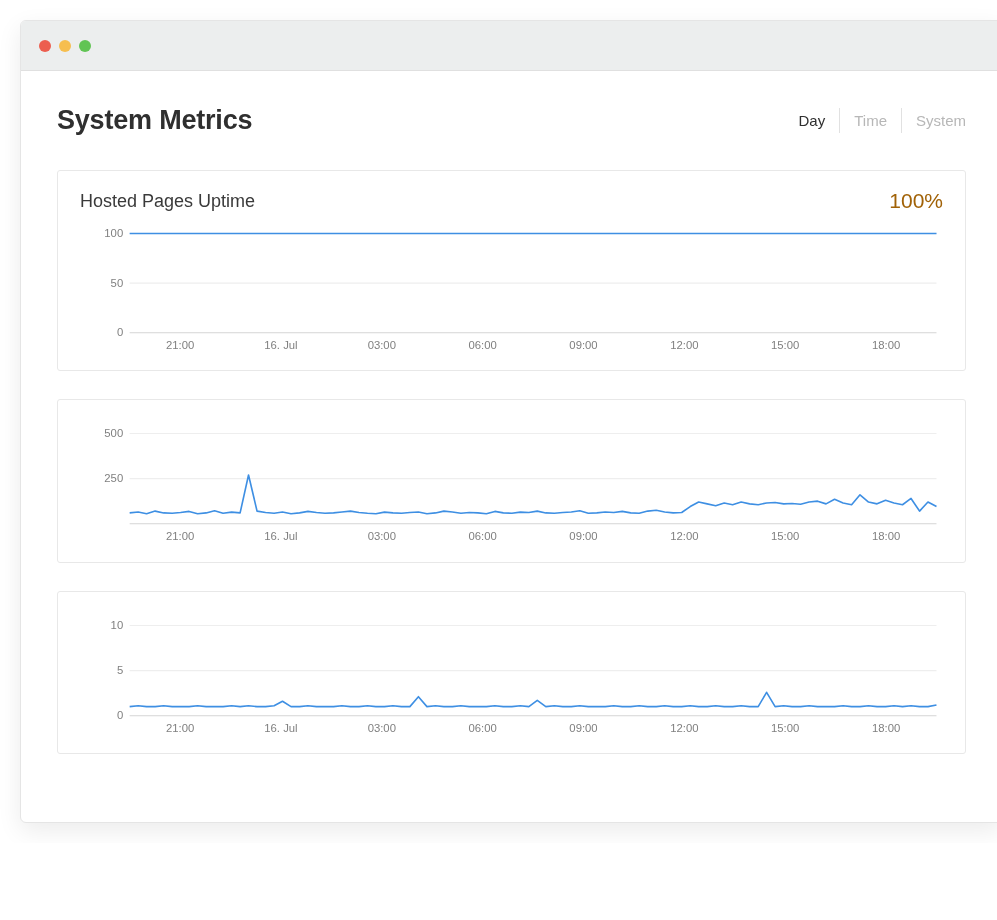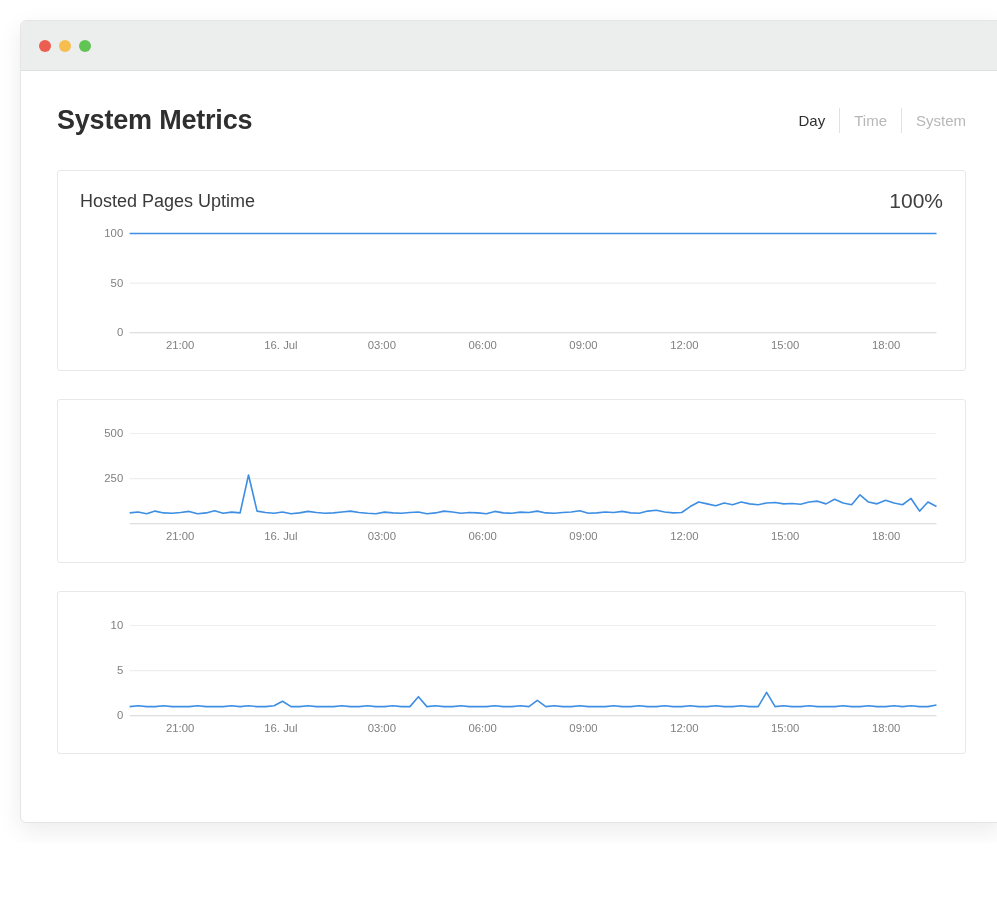--- a/index.html
+++ b/index.html
@@ -67,21 +67,21 @@
     margin-bottom: 14px;
   }
   .card-title {
     font-size: 18px;
     font-weight: 500;
     color: #3a3a3a;
   }
   .card-value {
     font-size: 21px;
     font-weight: 400;
-    color: #404040;
+    color: #a16207;
   }
   .chart-wrap {
     position: relative;
   }
   .chart-svg { display: block; width: 100%; }
   .grid-line { stroke: #eeeeee; stroke-width: 1; }
   .axis-zero { stroke: #d5d5d5; stroke-width: 1; }
   .series-line { fill: none; stroke: #3e8fe3; stroke-width: 1.5; stroke-linejoin: round; }
   .tick-label {
     font-size: 10.5px;

